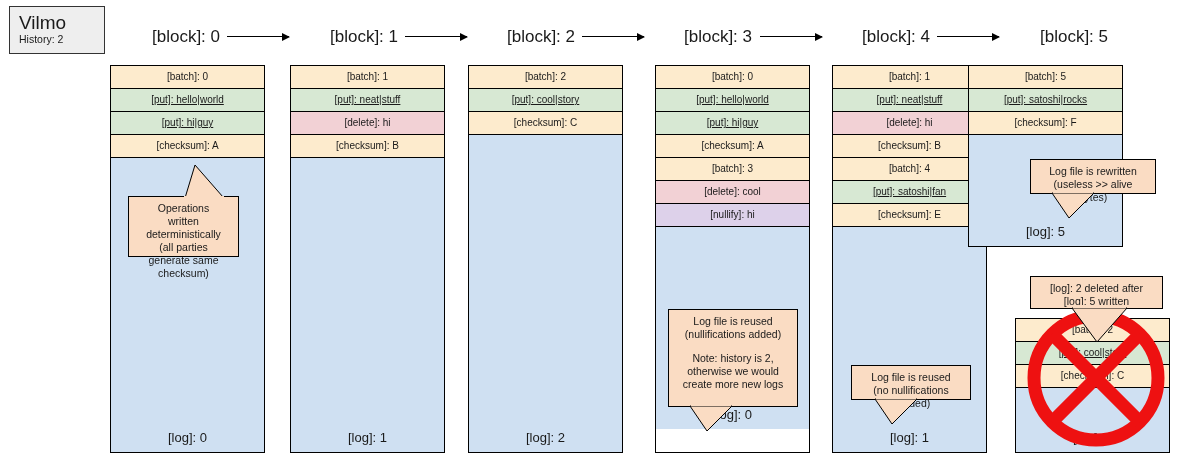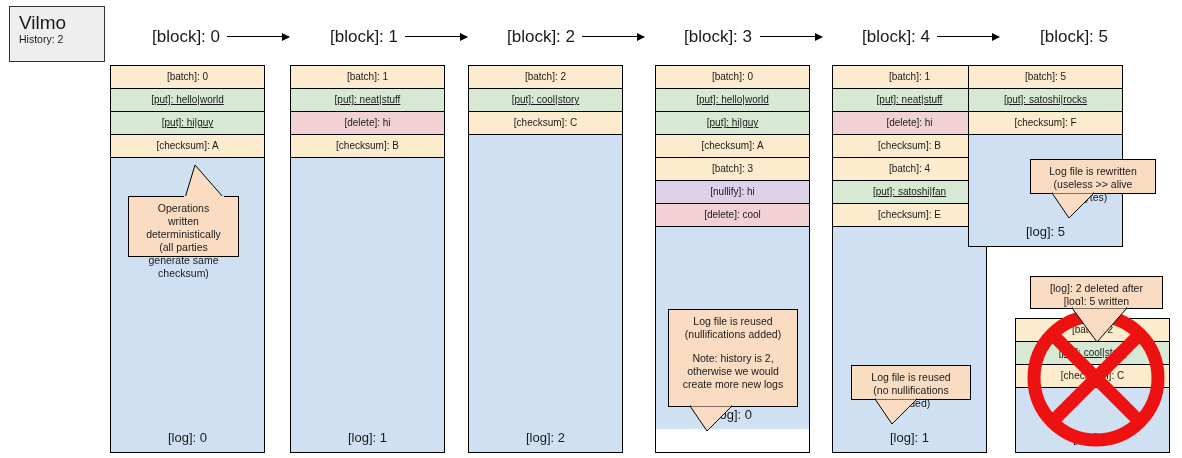--- a/index.html
+++ b/index.html
@@ -18,21 +18,21 @@
     overflow: hidden;
     background: #ffffff;
   }
 
   
   .title-box {
     position: absolute;
     left: 9px;
     top: 6px;
     width: 96px;
-    height: 56px;
+    height: 48px;
     background: #eeeeee;
     border: 1px solid #333333;
     box-sizing: border-box;
     padding: 5px 0 0 9px;
   }
   .title-box .app-title {
     font-size: 19px;
     line-height: 21px;
     color: #1a1a1a;
   }
@@ -226,22 +226,22 @@
       <div class="log-label">[log]: 2</div>
     </div>
   </div>
 
   <div class="block" style="left:655px; top:65px; width:155px; height:388px;">
     <div class="row batch">[batch]: 0</div>
     <div class="row put">[put]: hello|world</div>
     <div class="row put">[put]: hi|guy</div>
     <div class="row checksum">[checksum]: A</div>
     <div class="row batch">[batch]: 3</div>
+    <div class="row delete">[delete]: cool</div>
     <div class="row nullify">[nullify]: hi</div>
-    <div class="row delete">[delete]: cool</div>
     <div class="logarea" style="height:202px;">
       <div class="log-label">[log]: 0</div>
     </div>
   </div>
 
   <div class="callout" style="left:668px; top:309px; width:130px; height:98px;">
     <svg class="tail" style="left:20px; top:96px; width:50px; height:26px;" viewBox="0 0 50 26">
       <polygon points="1,0 43,0 18,25" fill="#fadcc3" stroke="#000000" stroke-width="1"></polygon>
       <rect x="2" y="-3" width="40" height="3" fill="#fadcc3"></rect>
     </svg>

